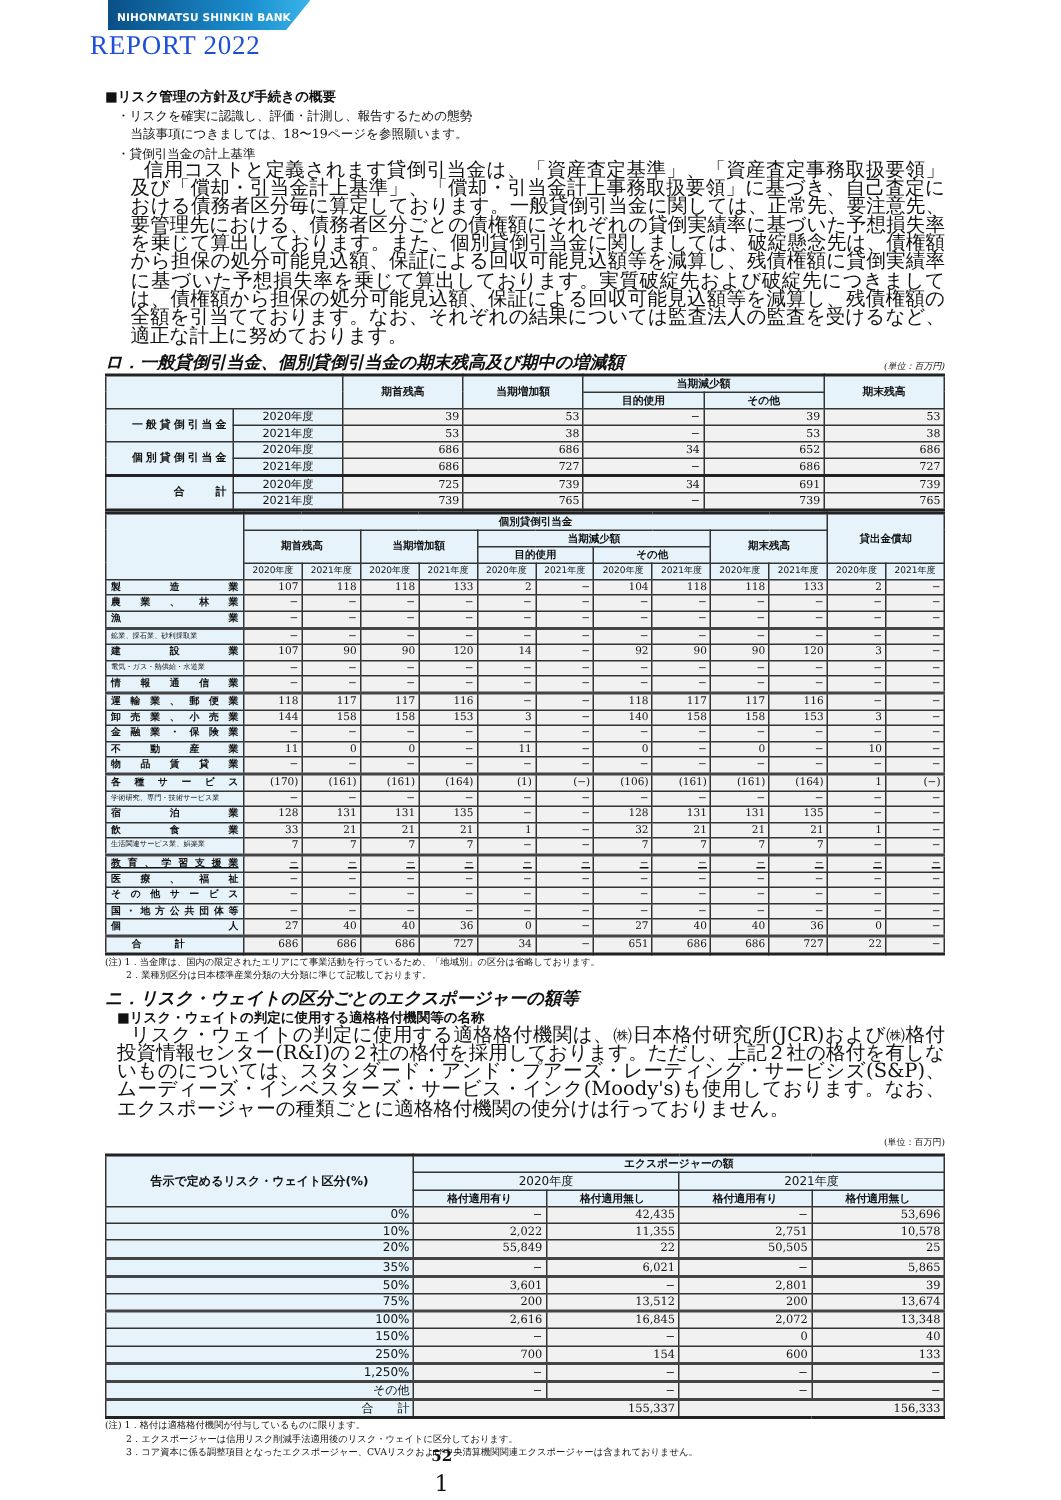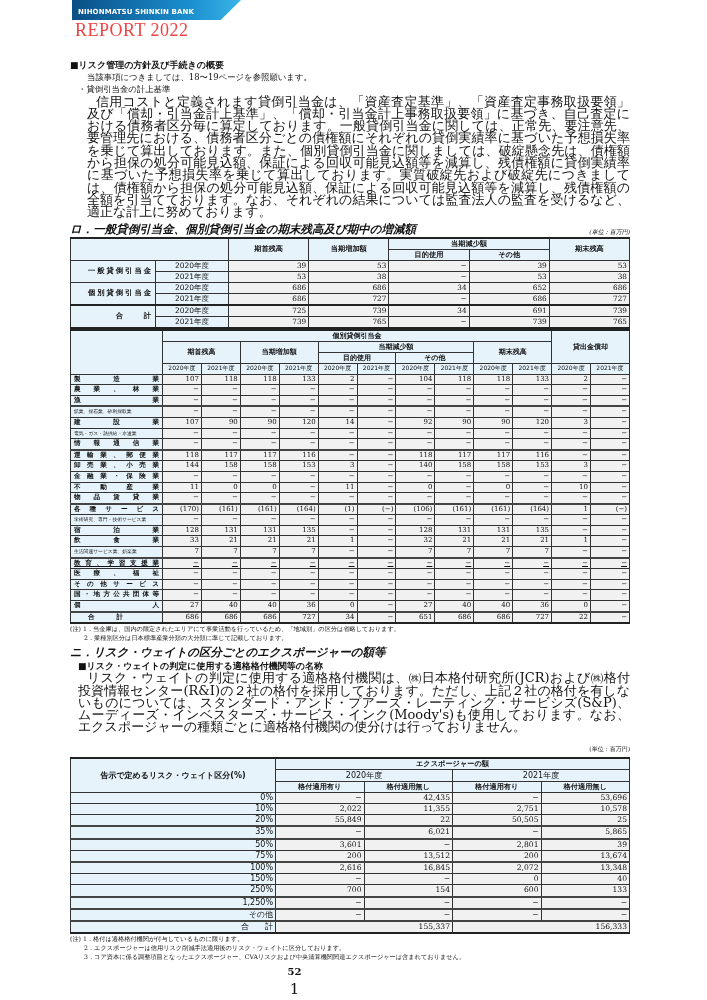--- a/index.html
+++ b/index.html
@@ -1,19 +1,19 @@
 <!DOCTYPE html>
 <html><head>
 <meta charset="utf-8">
 <style>
   html, body { margin:0; padding:0; background:#ffffff; }
   body { width:707px; height:1000px; position:relative; overflow:hidden; font-family:"DejaVu Serif", serif; color:#111; }
-  .banner { position:absolute; left:72px; top:0; width:135px; height:20px; background:linear-gradient(90deg,#0a4f86 0%,#1b8fcf 70%,#39b4e8 100%); clip-path:polygon(0 0,100% 0,88% 100%,0 100%);padding-left:34px; }
+  .banner { position:absolute; left:72px; top:0; width:135px; height:20px; background:linear-gradient(90deg,#0a4f86 0%,#1b8fcf 70%,#39b4e8 100%); clip-path:polygon(0 0,100% 0,88% 100%,0 100%); }
   .banner span { position:absolute; left:6px; top:8px; font-family:"DejaVu Sans",sans-serif; font-size:7px; font-weight:bold; color:#fff; letter-spacing:0.1px; white-space:nowrap; }
-  .report-title { position:absolute; left:75px; top:20px; font-family:"Liberation Serif",serif; font-size:18px; color:#ef4444; letter-spacing:0.5px; white-space:nowrap; }
+  .report-title { position:absolute; left:60px; top:20px; font-family:"Liberation Serif",serif; font-size:18px; color:#1d4ed8; letter-spacing:0.5px; white-space:nowrap; }
   .content { position:absolute; left:70px; top:59px; width:560px; }
   .bh { font-size:9px; font-weight:bold; line-height:12px; }
   .t { font-size:8.4px; line-height:12.3px; }
   .ind1 { padding-left:8px; }
   .ind2 { padding-left:17px; }
   .para { padding-left:17px; text-indent:9px; font-size:13px; line-height:12.3px; text-align:justify; }
   .sec { font-family:"DejaVu Sans",sans-serif; font-size:11.5px; font-weight:bold; margin-top:3px; display:flex; justify-content:space-between; align-items:flex-end;font-style:italic; }
   .unit { font-size:6px; font-weight:normal; font-family:"DejaVu Serif",serif; }
   table { border-collapse:collapse; width:100%; table-layout:fixed; }
   th { background:#e6f3fb; font-family:"DejaVu Sans",sans-serif; font-weight:bold; font-size:7.2px; border:1px solid #333; padding:0; height:10px; }
@@ -40,20 +40,21 @@
 </head>
 <body>
 
 <div class="banner">
     <span>NIHONMATSU SHINKIN BANK</span>
   </div>
 <div class="report-title">REPORT 2022</div>
 
 <div class="content">
   <div class="bh">■リスク管理の方針及び手続きの概要</div>
+  <div class="t ind1">・リスクを確実に認識し、評価・計測し、報告するための態勢</div>
   <div class="t ind2">当該事項につきましては、18〜19ページを参照願います。</div>
   <div class="t ind1">・貸倒引当金の計上基準</div>
   <div class="para">信用コストと定義されます貸倒引当金は、「資産査定基準」、「資産査定事務取扱要領」及び「償却・引当金計上基準」、「償却・引当金計上事務取扱要領」に基づき、自己査定における債務者区分毎に算定しております。一般貸倒引当金に関しては、正常先、要注意先、要管理先における、債務者区分ごとの債権額にそれぞれの貸倒実績率に基づいた予想損失率を乗じて算出しております。また、個別貸倒引当金に関しましては、破綻懸念先は、債権額から担保の処分可能見込額、保証による回収可能見込額等を減算し、残債権額に貸倒実績率に基づいた予想損失率を乗じて算出しております。実質破綻先および破綻先につきましては、債権額から担保の処分可能見込額、保証による回収可能見込額等を減算し、残債権額の全額を引当てております。なお、それぞれの結果については監査法人の監査を受けるなど、適正な計上に努めております。</div>
 
   <div class="sec">
     <span>ロ．一般貸倒引当金、個別貸倒引当金の期末残高及び期中の増減額</span>
     <span class="unit">(単位：百万円)</span>
   </div>
   <table class="t1">
     <colgroup>

